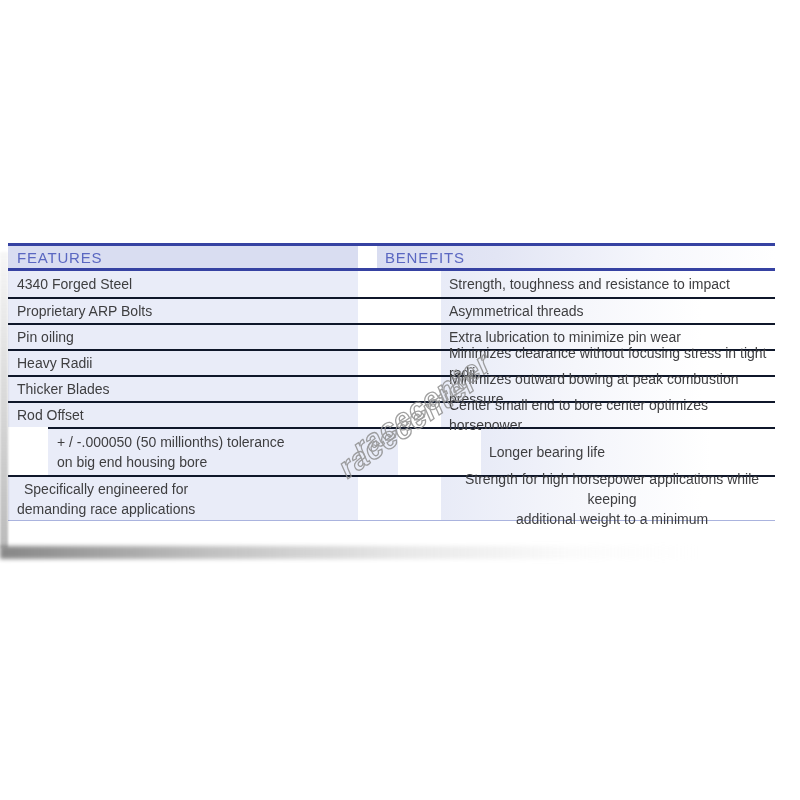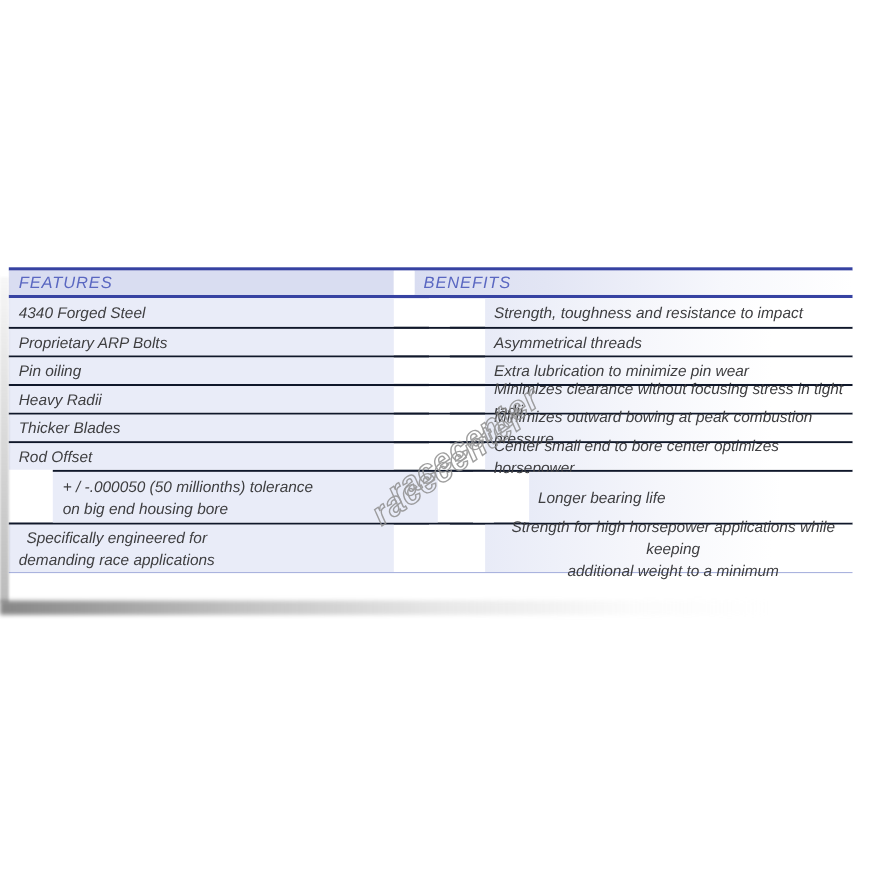--- a/index.html
+++ b/index.html
@@ -2,21 +2,21 @@
 <html><head>
 <meta charset="utf-8">
 <style>
   * { margin:0; padding:0; box-sizing:border-box; }
   html,body { width:800px; height:800px; background:#ffffff; overflow:hidden;
               font-family:"Liberation Sans", sans-serif; }
   .stage { position:relative; width:800px; height:800px; background:#ffffff; }
 
   
   .spec-table { position:absolute; left:8px; top:243px; width:767px;
-                border-bottom:1px solid #aab3de;font-style:italic; }
+                border-bottom:1px solid #aab3de; }
   .line-dark { height:3px; background:#3642a2; }
   .hdr-row, .row { display:flex; align-items:stretch; }
   .hdr-row { height:22px; }
   .cell-f { width:350px; flex:0 0 350px; display:flex; align-items:center;
             padding-left:9px; }
   .gutter { width:19px; flex:0 0 19px; background:#ffffff; }
   .cell-b { flex:1 1 auto; display:flex; align-items:center; padding-left:8px; }
   .hdr-row .cell-f { background:#d9ddf1; }
   .hdr-row .cell-b { background:linear-gradient(to right,#d9ddf1 0%,#e2e5f4 30%,#f6f7fc 70%,#ffffff 100%); }
   .hdr-text { font-size:15px; letter-spacing:0.8px; color:#5a67c1; }

